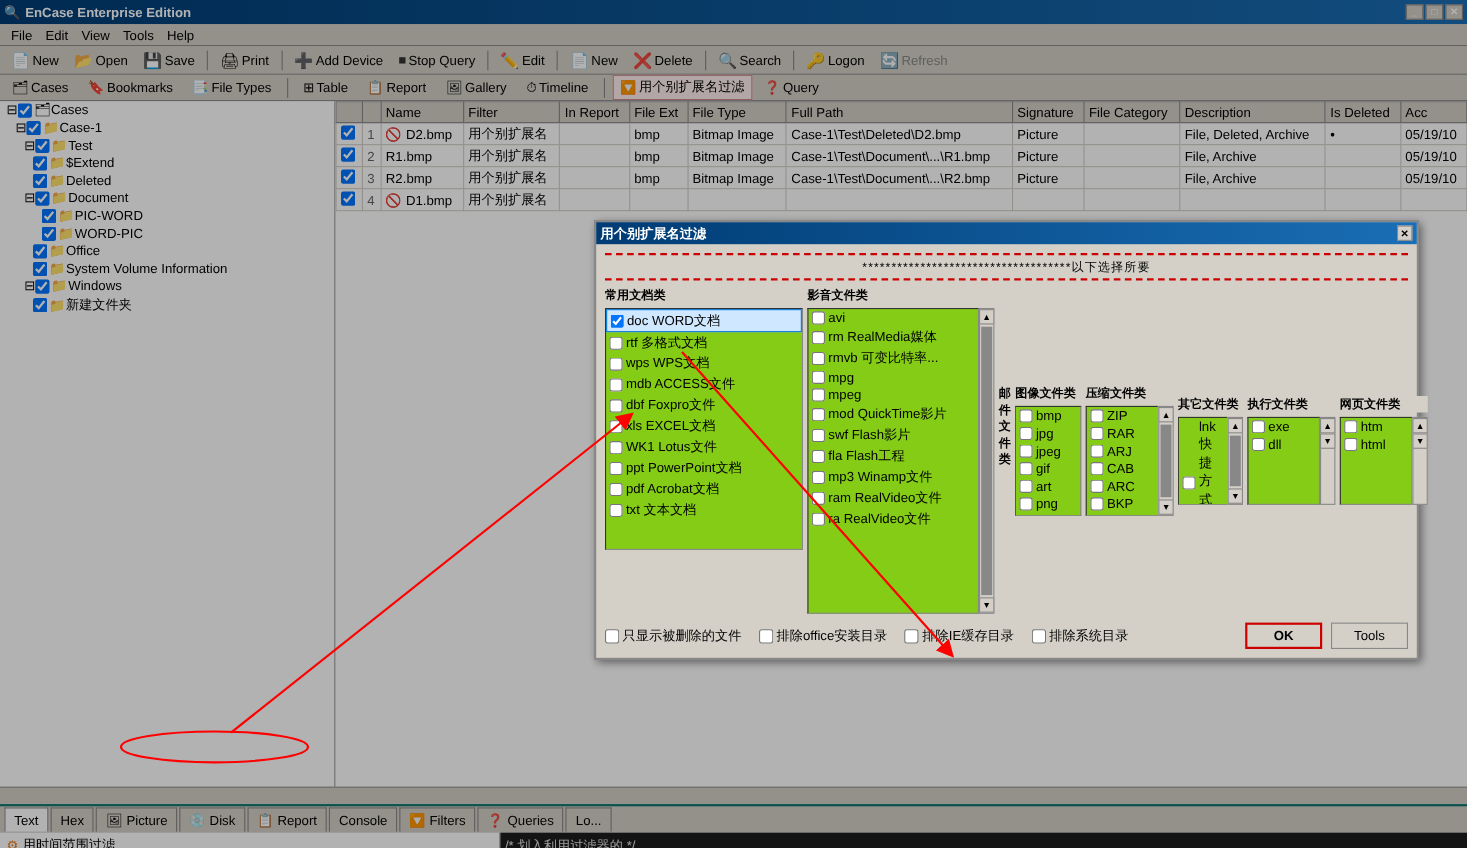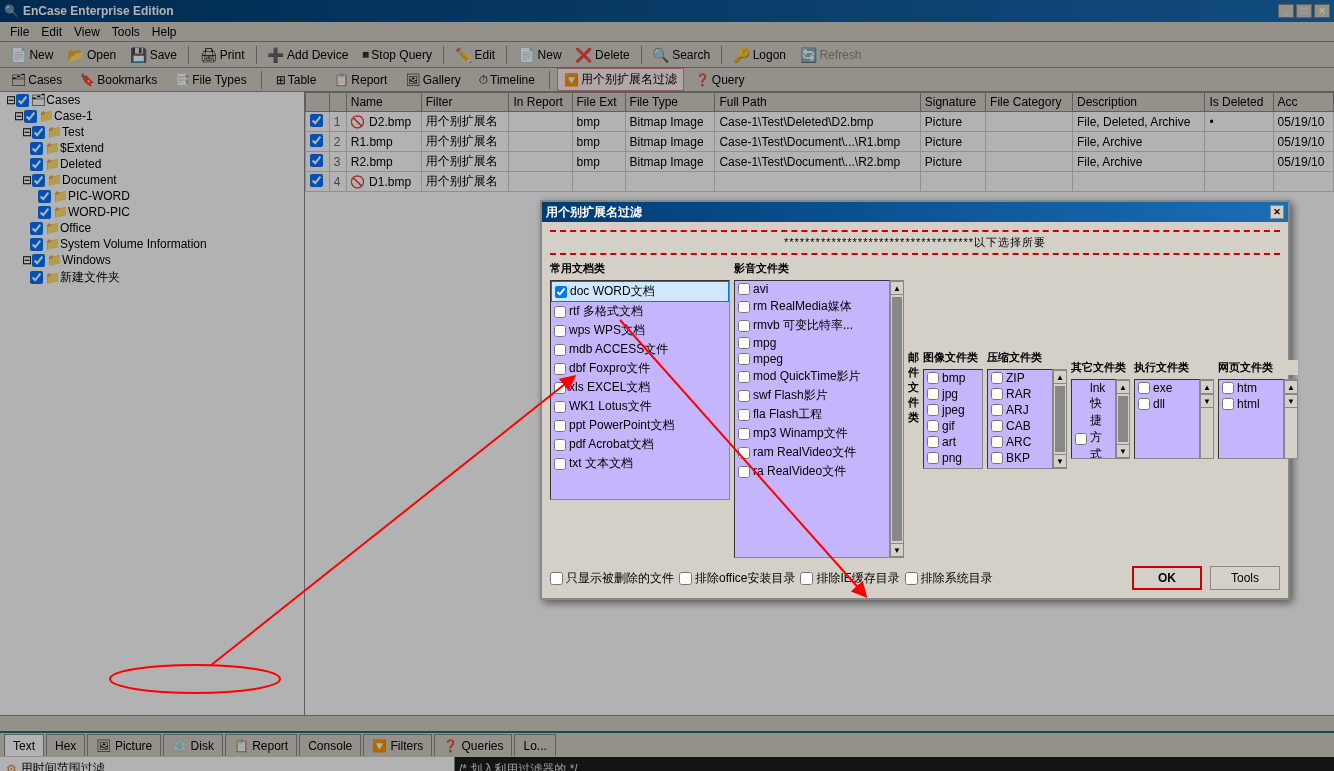--- a/index.html
+++ b/index.html
@@ -236,21 +236,21 @@
       padding: 3px 0;
       letter-spacing: 1px;
     }
     .modal-col-title {
       font-size: 11px;
       font-weight: bold;
       margin-bottom: 4px;
       background: #d4d0c8;
     }
     .modal-list {
-      background: #c4b5fd;
+      background: #84cc16;
       border: 1px inset #888;
       height: 200px;
       overflow-y: auto;
       font-size: 11px;
     }
     .modal-list-item {
       display: flex; align-items: center; gap: 3px;
       padding: 1px 3px;
       cursor: pointer;
     }
@@ -273,21 +273,21 @@
     }
     .scroll-thumb {
       flex: 1; width: 10px;
       background: #888;
       margin: 2px auto;
     }
 
     .modal-bottom-row {
       display: flex;
       align-items: center;
-      gap: 5px;
+      gap: 16px;
       margin-top: 8px;
       flex-wrap: wrap;
     }
     .modal-checkbox-row {
       display: flex; align-items: center; gap: 3px; font-size: 11px;
     }
     .modal-buttons {
       margin-left: auto;
       display: flex; gap: 8px;
     }

